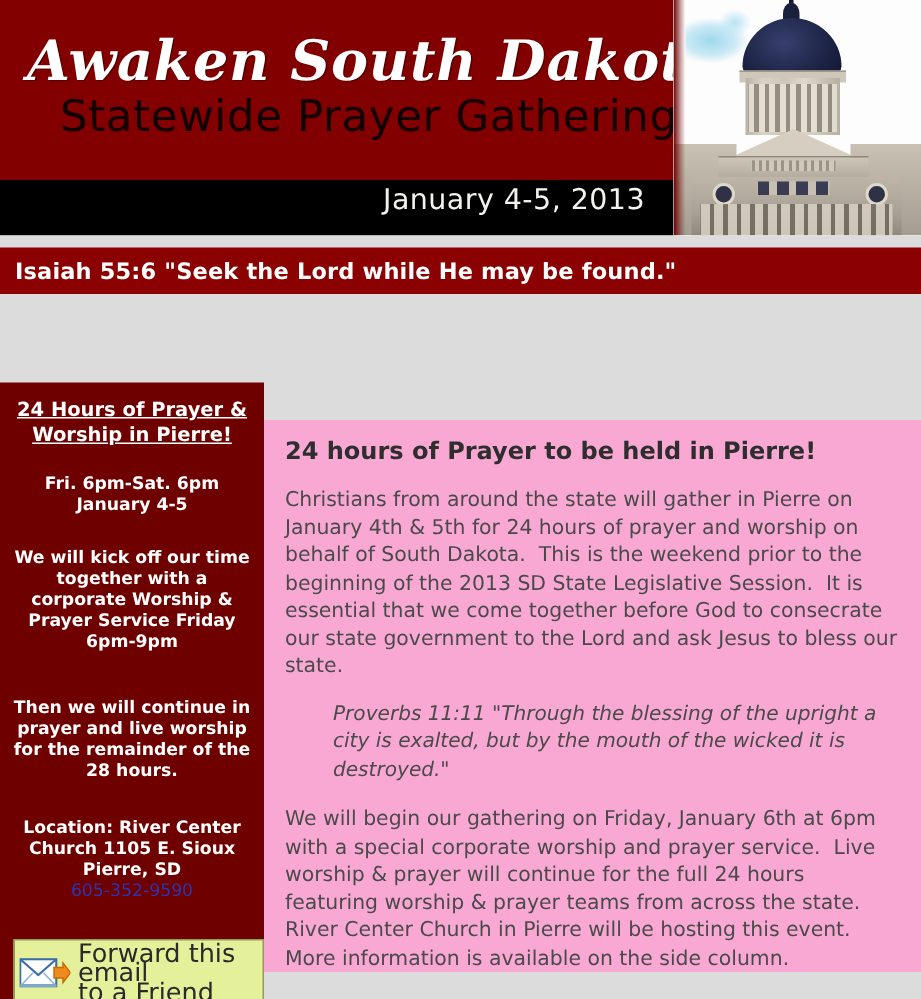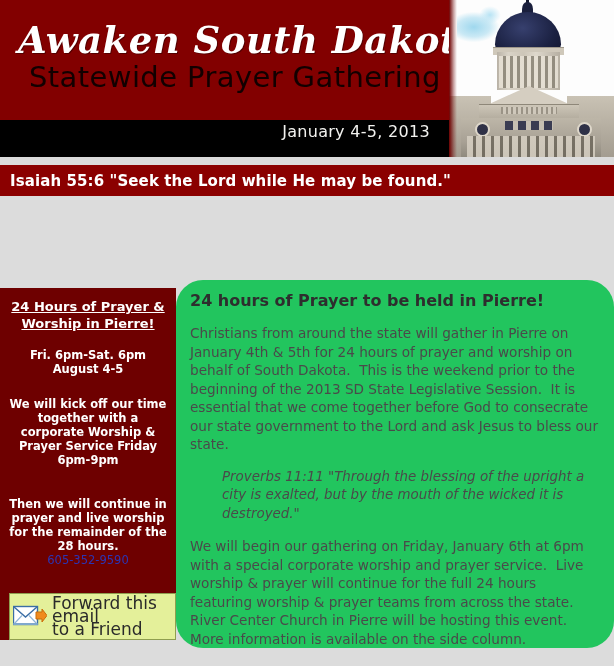--- a/index.html
+++ b/index.html
@@ -52,38 +52,38 @@
     font-family: "DejaVu Serif", "Liberation Serif", serif;
     font-style: italic;
     font-weight: bold;
     font-size: 37px;
     letter-spacing: 0.5px;
     white-space: nowrap;
     text-shadow: 1px 1px 0 rgba(0,0,0,0.35);
   }
   .logo-sub {
     position: absolute;
-    left: 29px;
+    left: 40px;
     top: 60px;
     color: #120000;
     font-family: "DejaVu Sans", "Liberation Sans", sans-serif;
     font-size: 29px;
     font-weight: 400;
     letter-spacing: 0.4px;
     white-space: nowrap;
   }
   .header-date {
     position: absolute;
     left: 0;
     top: 122px;
     width: 430px;
     text-align: right;
     color: #f2f2ef;
     font-family: "DejaVu Sans", "Liberation Sans", sans-serif;
-    font-size: 16px;
+    font-size: 19px;
     letter-spacing: 0.3px;
   }
 
   
   .capitol {
     position: absolute;
     left: 449px;
     top: 0;
     width: 165px;
     height: 157px;
@@ -352,25 +352,24 @@
   .fwd-label {
     font-family: "DejaVu Sans", "Liberation Sans", sans-serif;
     font-size: 17px;
     line-height: 13px;
     color: #2a2a2a;
     white-space: pre-line;
   }
 
   .content {
     flex: 1;
-    background: #22c55e;
+    background: #f9a8d4;
     padding: 8px 12px 0 14px;
     box-sizing: border-box;
     color: #3b3b3b;
-    border-radius: 27px;
   }
   .c-head {
     font-family: "DejaVu Sans", "Liberation Sans", sans-serif;
     font-weight: bold;
     font-size: 16px;
     color: #2e2e2e;
     margin: 3px 0 0 0;
   }
   .c-para {
     font-family: "DejaVu Sans", "Liberation Sans", sans-serif;
@@ -432,26 +431,30 @@
   <div class="verse-bar">
     <div class="verse-text">Isaiah 55:6 "Seek the Lord while He may be found."</div>
   </div>
 
   <div class="columns">
 
     <div class="sidebar">
       <div class="sb-title">24 Hours of Prayer &amp; Worship in Pierre!</div>
 
       <div class="sb-block sb-sched">Fri. 6pm-Sat. 6pm
-August 4-5</div>
+January 4-5</div>
 
       <div class="sb-block sb-kickoff">We will kick off our time together with a corporate Worship &amp; Prayer Service Friday 6pm-9pm</div>
 
       <div class="sb-block sb-continue">Then we will continue in prayer and live worship for the remainder of the 28 hours.</div>
 
+      <div class="sb-block sb-location">Location:
+River Center Church
+1105 E. Sioux
+Pierre, SD</div>
 
       <div class="sb-block sb-phone">605-352-9590</div>
 
       <div class="fwd-wrap">
         <div class="fwd-btn">
           <span class="env-icon">
             <svg width="34" height="26" viewBox="0 0 34 26" xmlns="http://www.w3.org/2000/svg">
               <rect x="0.5" y="2.5" width="24" height="18" fill="#ffffff" stroke="#3b6ea5" stroke-width="1.4"></rect>
               <polyline points="0.5,2.5 12.5,13 24.5,2.5" fill="none" stroke="#3b6ea5" stroke-width="1.4"></polyline>
               <polyline points="0.5,20.5 9,11.5" fill="none" stroke="#8fb4d6" stroke-width="1.1"></polyline>

